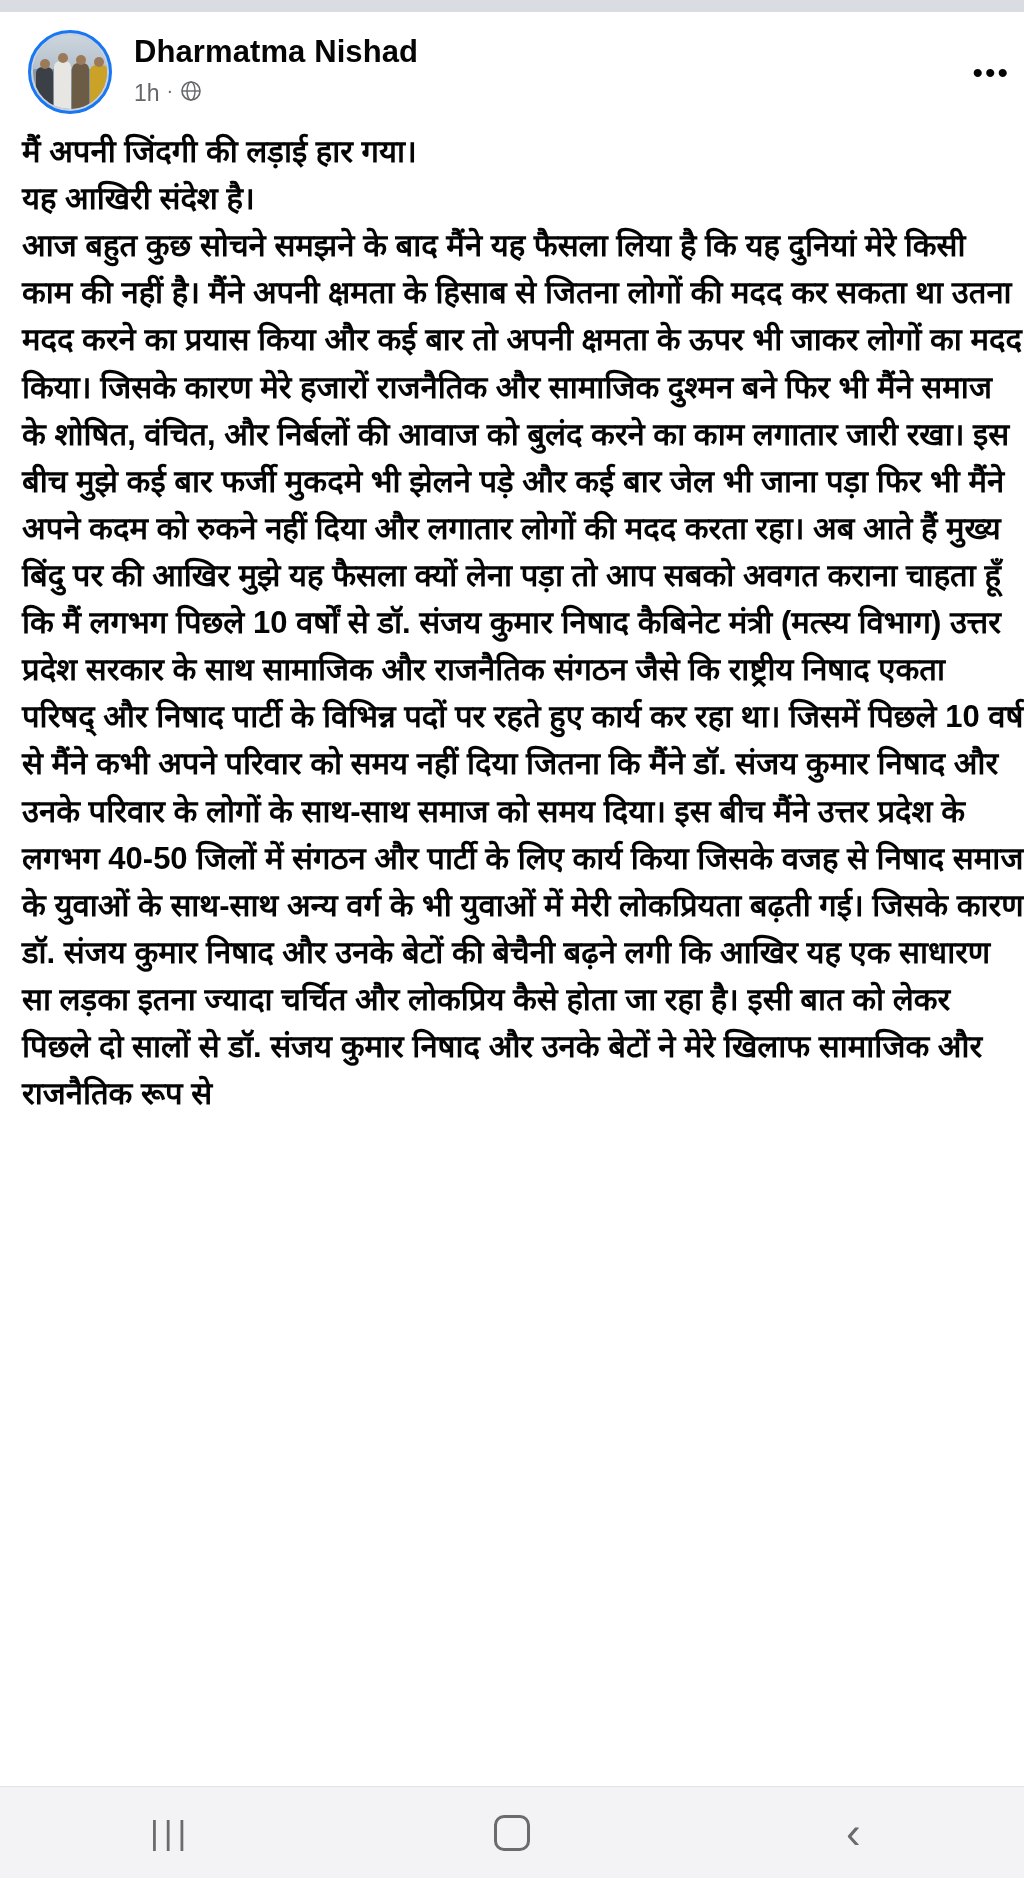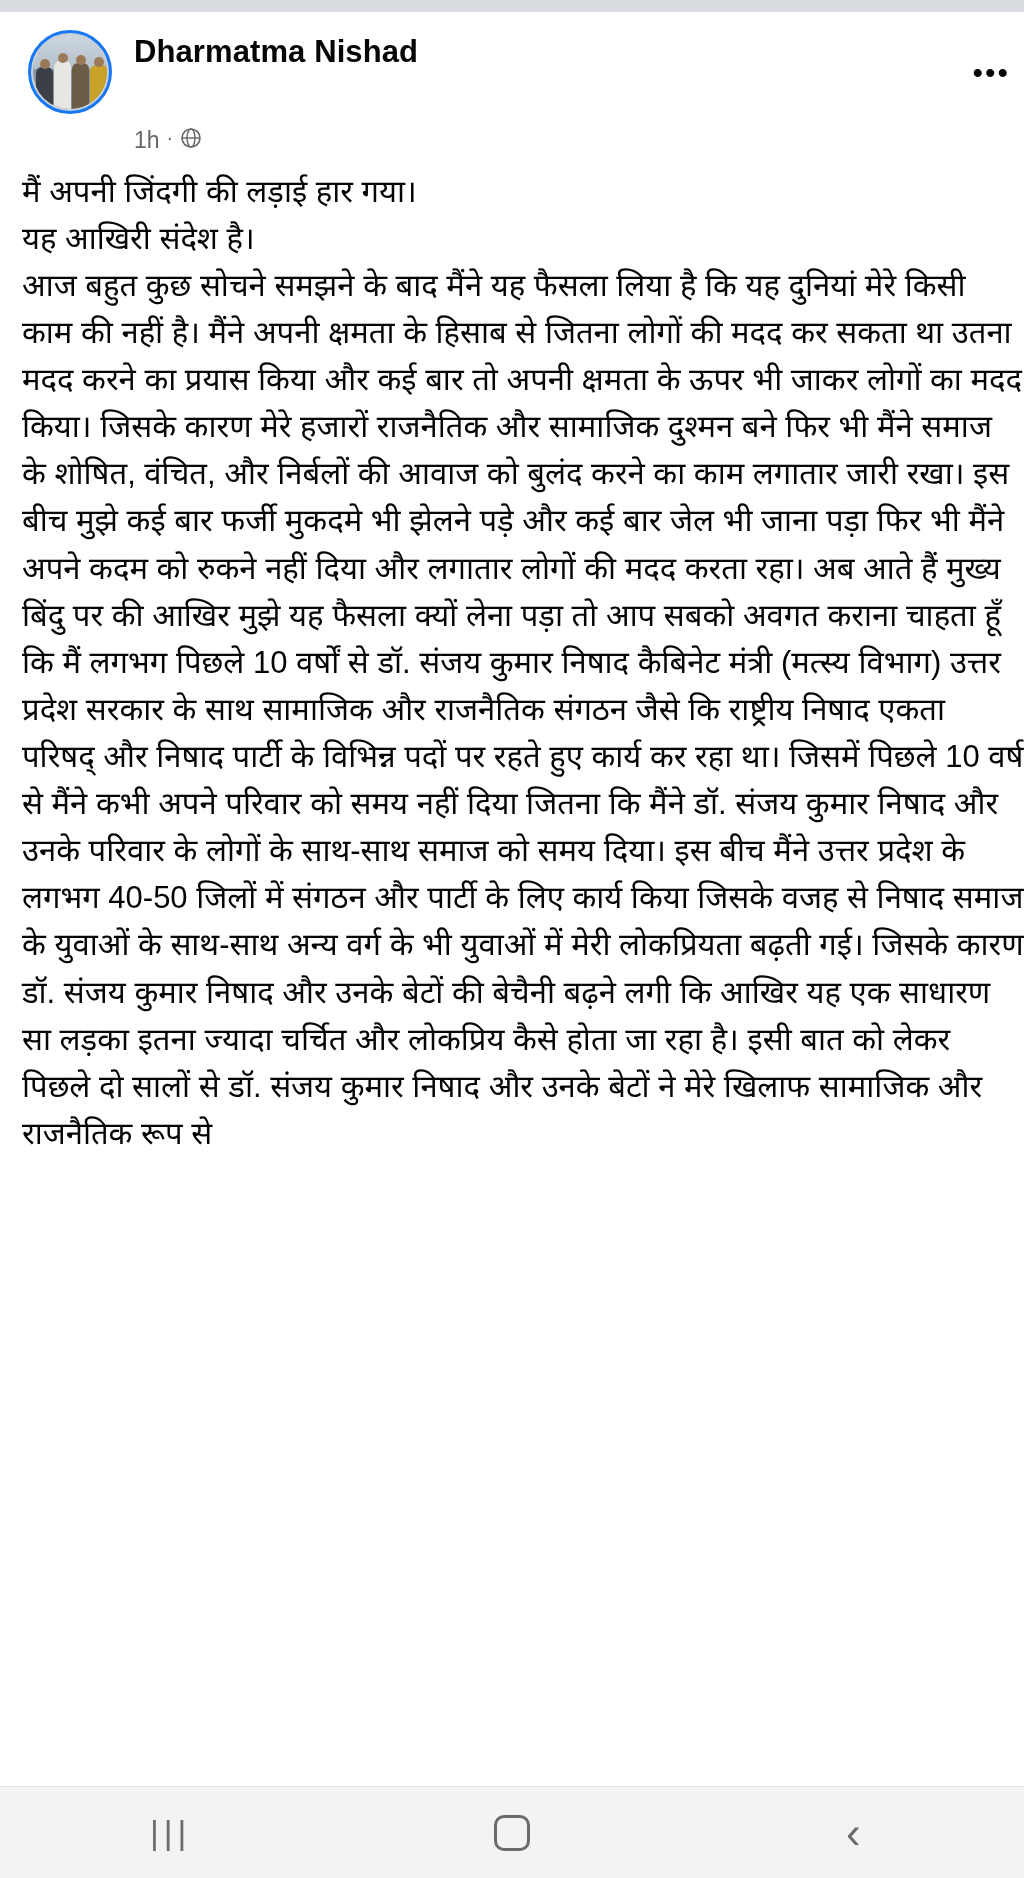--- a/index.html
+++ b/index.html
@@ -79,21 +79,20 @@
     left: 0; right: 0; top: 0; height: 46%;
     background: linear-gradient(#cdd6de, #b4c0cb);
   }
 
   .header-text {
     margin-left: 22px;
     display: flex;
     flex-direction: column;
     justify-content: flex-start;
     padding-top: 4px;
-    gap: 47px;
   }
   .author-name {
     font-size: 31px;
     font-weight: bold;
     color: #050505;
     line-height: 1.15;
     letter-spacing: 0.1px;
   }
   .meta-row {
     display: flex;
@@ -130,20 +129,21 @@
     padding: 8px 0 0 22px;
     font-size: 31px;
     line-height: 1.52;
     color: #050505;
     font-family: "Liberation Sans", "DejaVu Sans", sans-serif;
     white-space: pre-wrap;
     word-break: keep-all;
     overflow: hidden;
     height: 1560px;
     box-sizing: border-box;
+    font-weight: bold;
   }
 
   
   .nav-bar {
     position: absolute;
     left: 0;
     bottom: 0;
     width: 100%;
     height: 92px;
     background: #f3f3f5;

